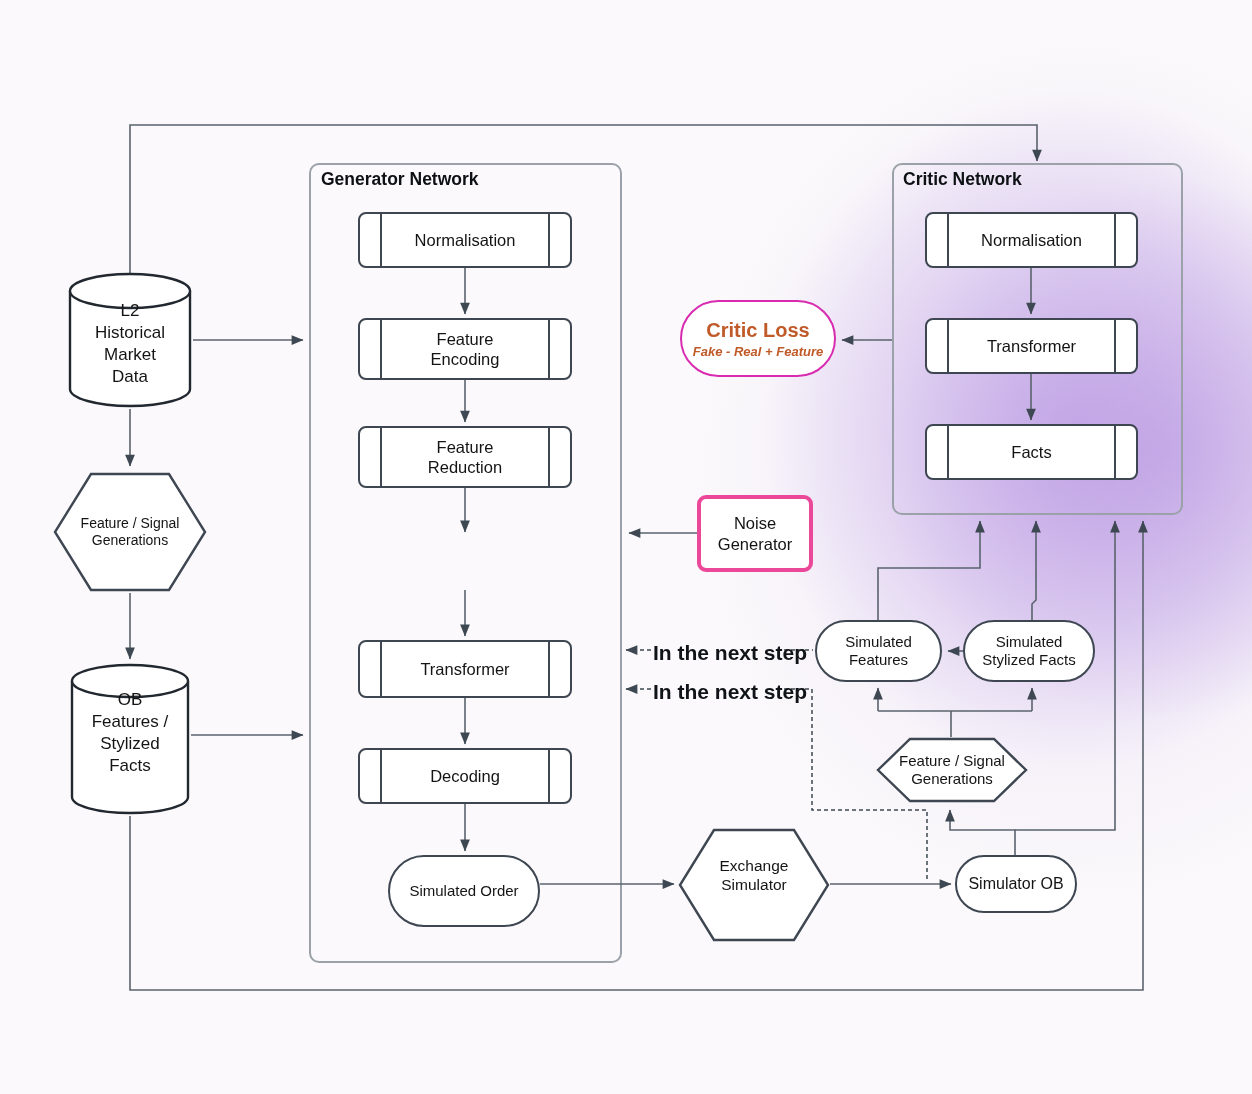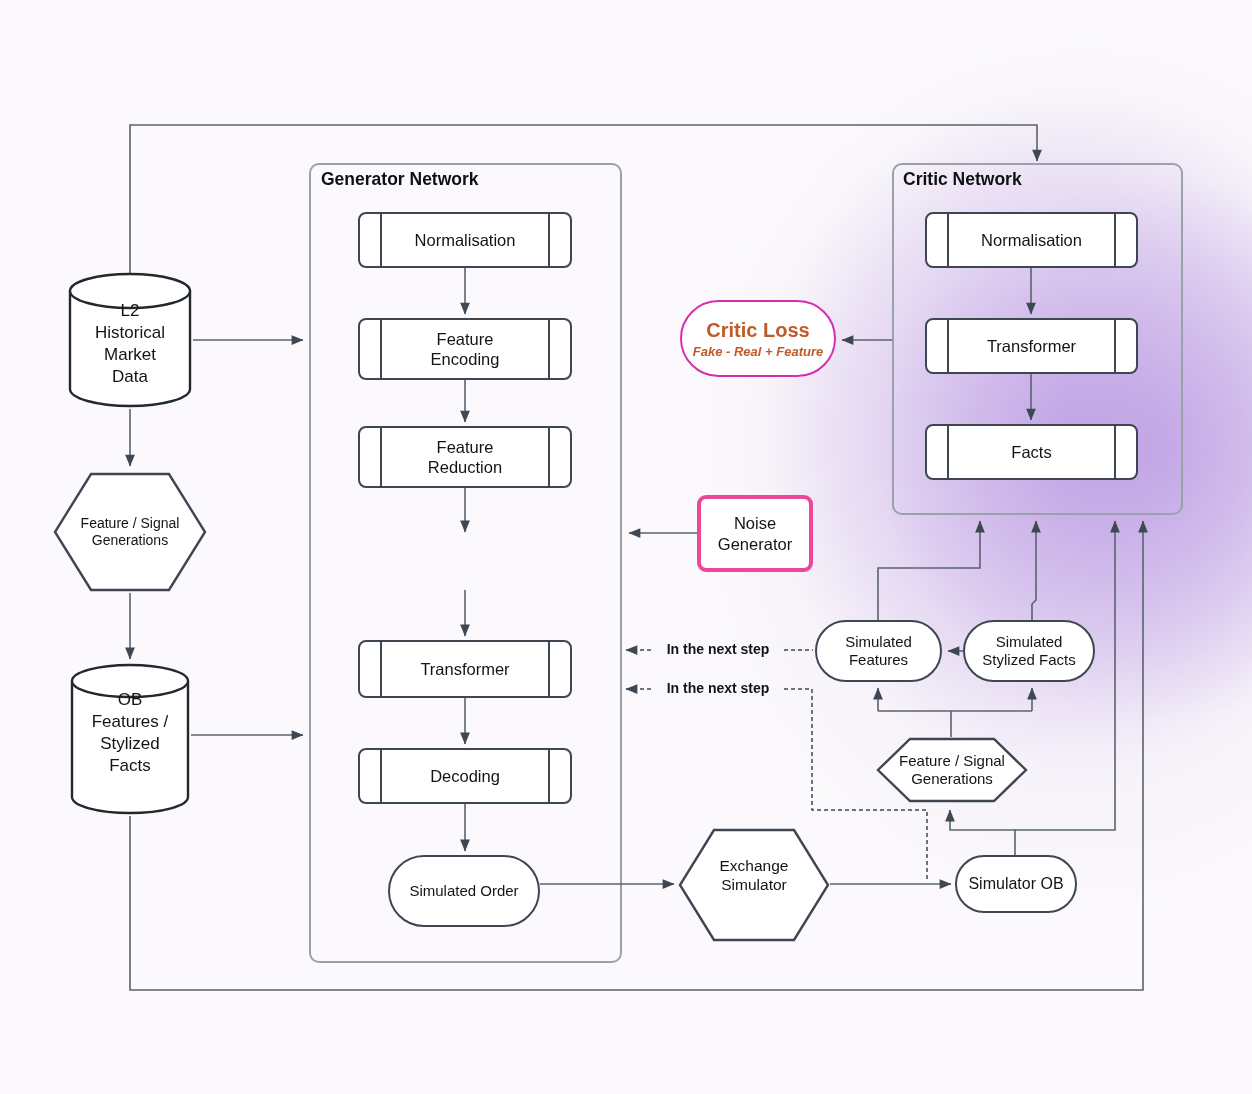--- a/index.html
+++ b/index.html
@@ -48,21 +48,21 @@
   .hexwrap .lbl{position:relative;z-index:1;}
   .cylwrap{background:transparent;align-items:flex-start;}
   .cylwrap svg{position:absolute;left:0;top:0;}
   .cylwrap .lbl{position:relative;z-index:1;font-size:17px;line-height:1.3;}
   .critic-loss{
     background:#ffffff;border:2.5px solid #d92bb0;border-radius:40px;flex-direction:column;z-index:3;
   }
   .critic-loss .cl-title{font-weight:bold;font-size:20px;color:#c05a28;line-height:1.1;}
   .critic-loss .cl-formula{font-weight:bold;font-style:italic;font-size:13px;color:#c05a28;margin-top:3px;}
   .edge-label{
-    position:absolute;font-weight:bold;font-size:14px;color:#101418;z-index:4;text-align:center;white-space:nowrap;
+    position:absolute;font-weight:bold;font-size:21px;color:#101418;z-index:4;text-align:center;white-space:nowrap;
   }
 </style>
 </head>
 <body>
 
 <div class="canvas">
 
   <div class="glow glow3"></div>
   <div class="glow glow1"></div>
   <div class="glow glow2"></div>

